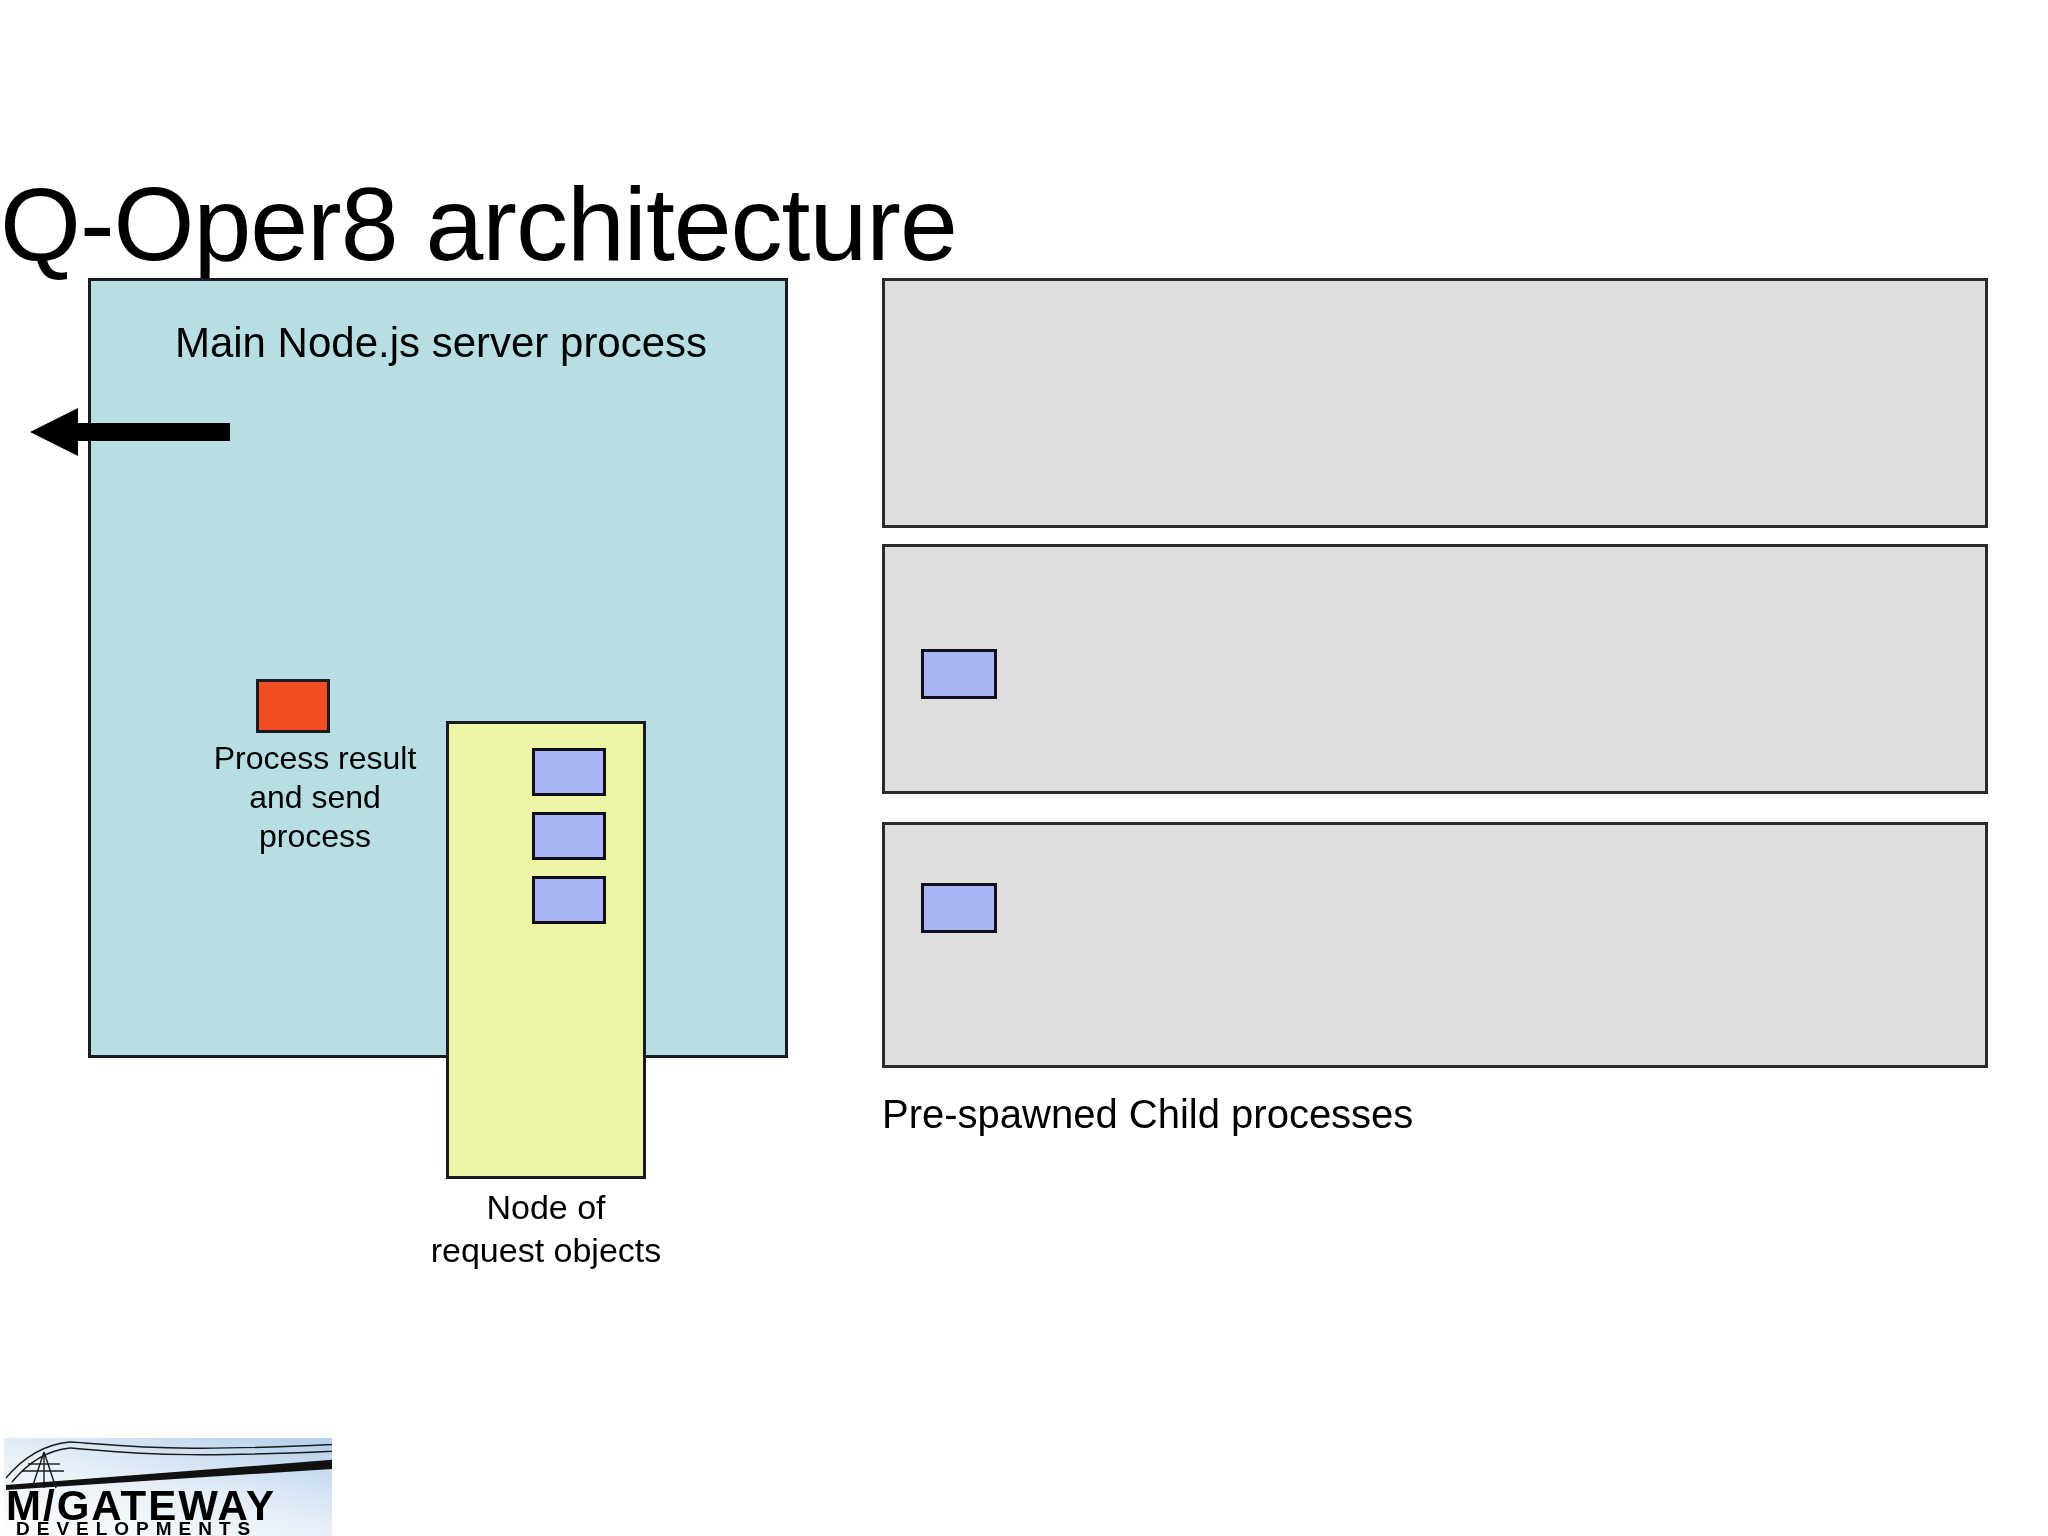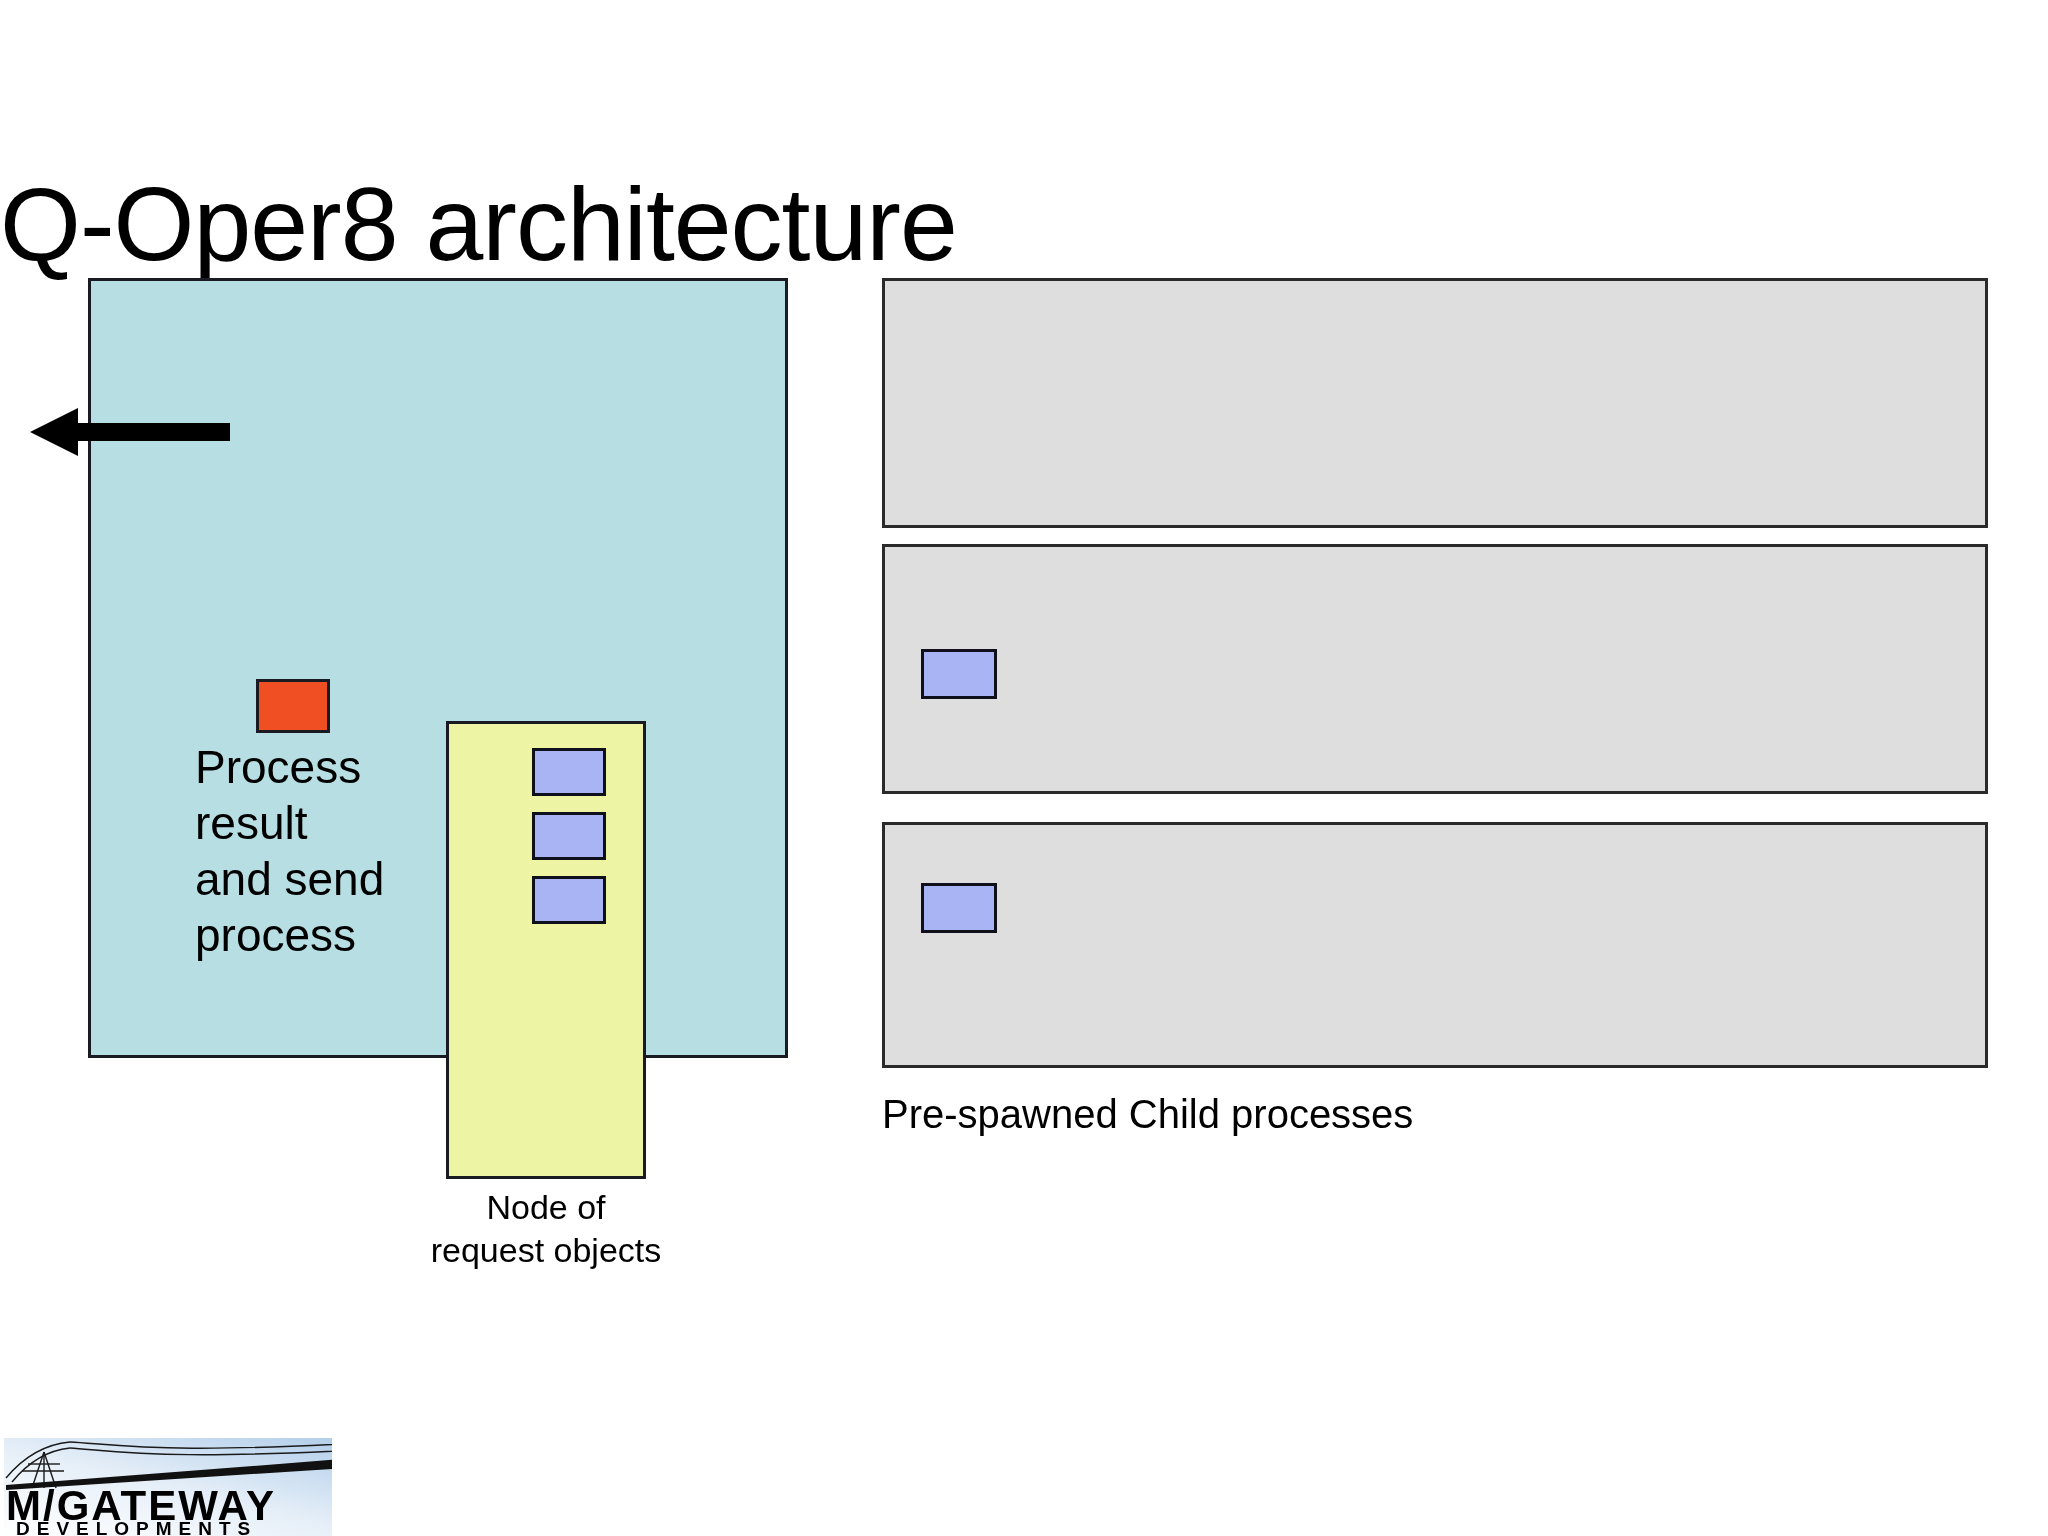--- a/index.html
+++ b/index.html
@@ -68,21 +68,22 @@
     height: 54px;
     background: #f04e23;
     border: 3px solid #1a1a22;
     box-sizing: border-box;
   }
   #process-result-caption {
     position: absolute;
     left: 104px;
     top: 458px;
     width: 240px;
-    font-size: 46px;
+    text-align: center;
+    font-size: 32px;
     line-height: 1.22;
   }
 
   
   #request-queue-box {
     position: absolute;
     left: 355px;
     top: 440px;
     width: 200px;
     height: 458px;
@@ -159,20 +160,21 @@
   }
   #company-logo svg { display: block; }
 </style>
 </head>
 <body>
 
 <h1 id="slide-title">Q-Oper8 architecture</h1>
 
 <div id="main-server-panel">
 
+  <div id="main-server-panel-label">Main Node.js server process</div>
 
   <div id="process-result-box"></div>
 
   <div id="process-result-caption">
     <div>Process result</div>
     <div>and send</div>
     <div>process</div>
   </div>
 
   <div id="request-queue-box">

